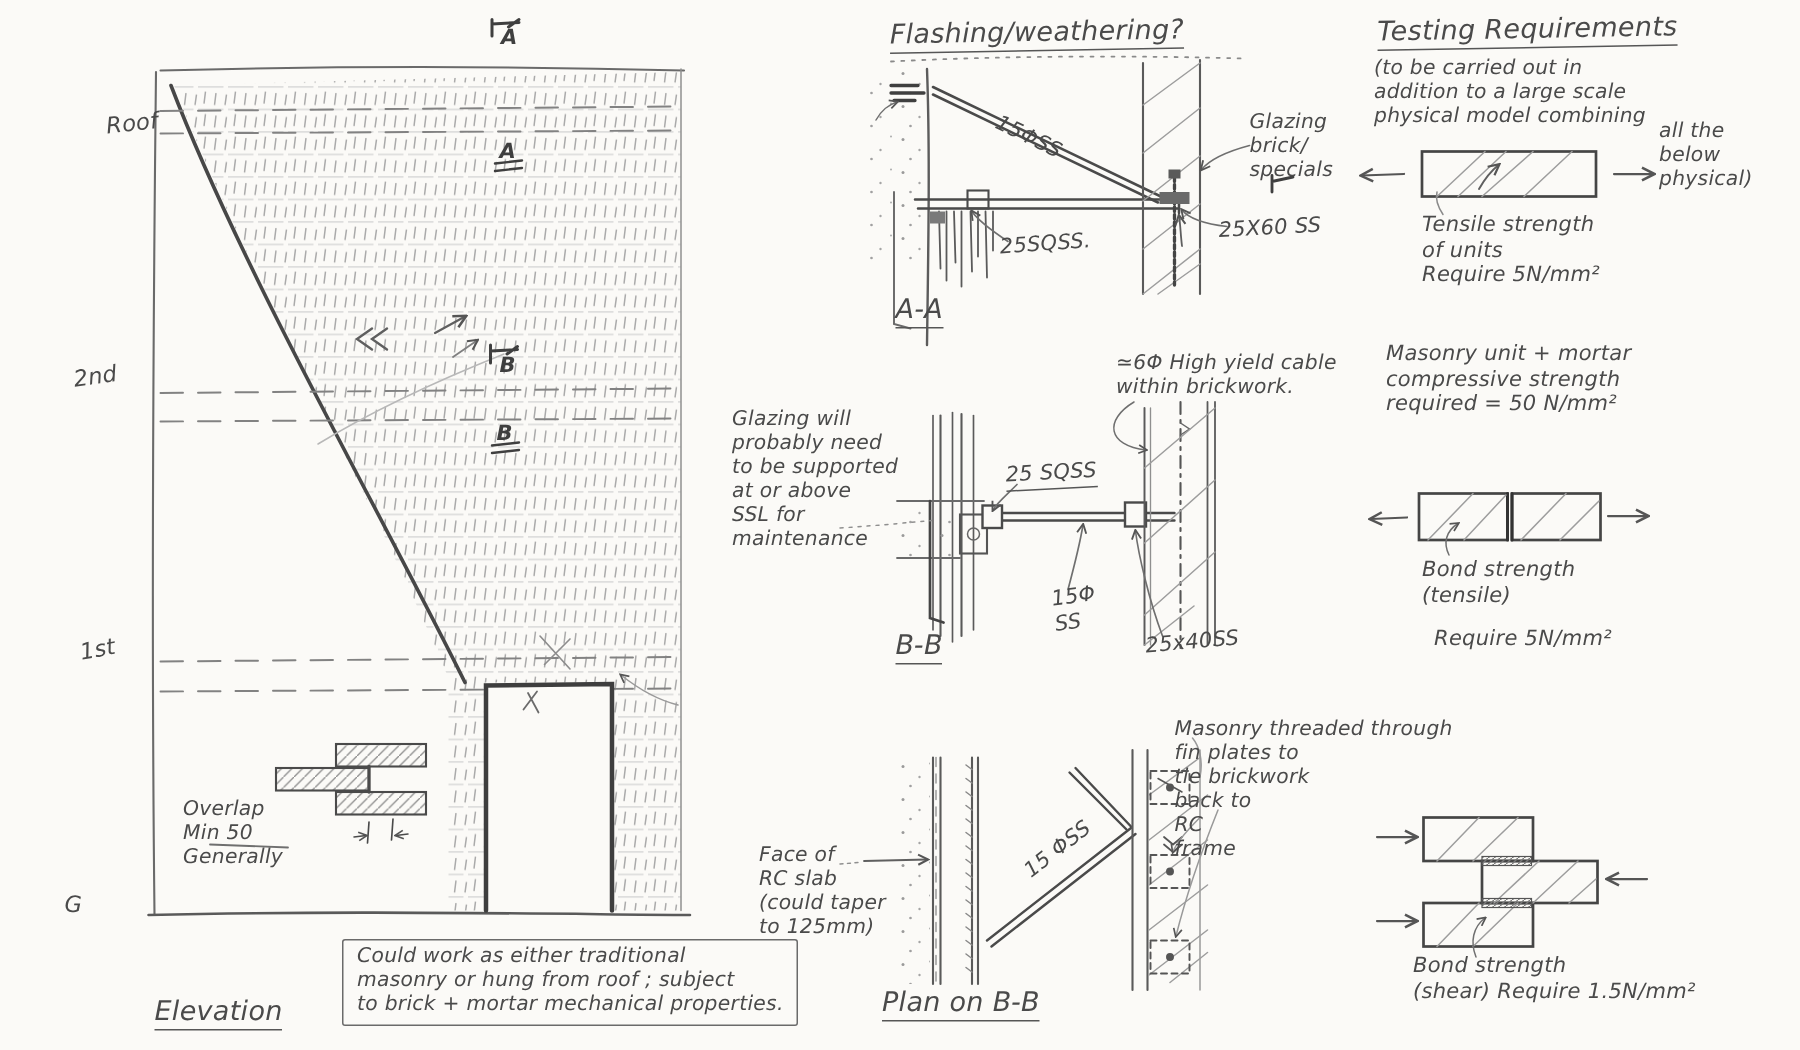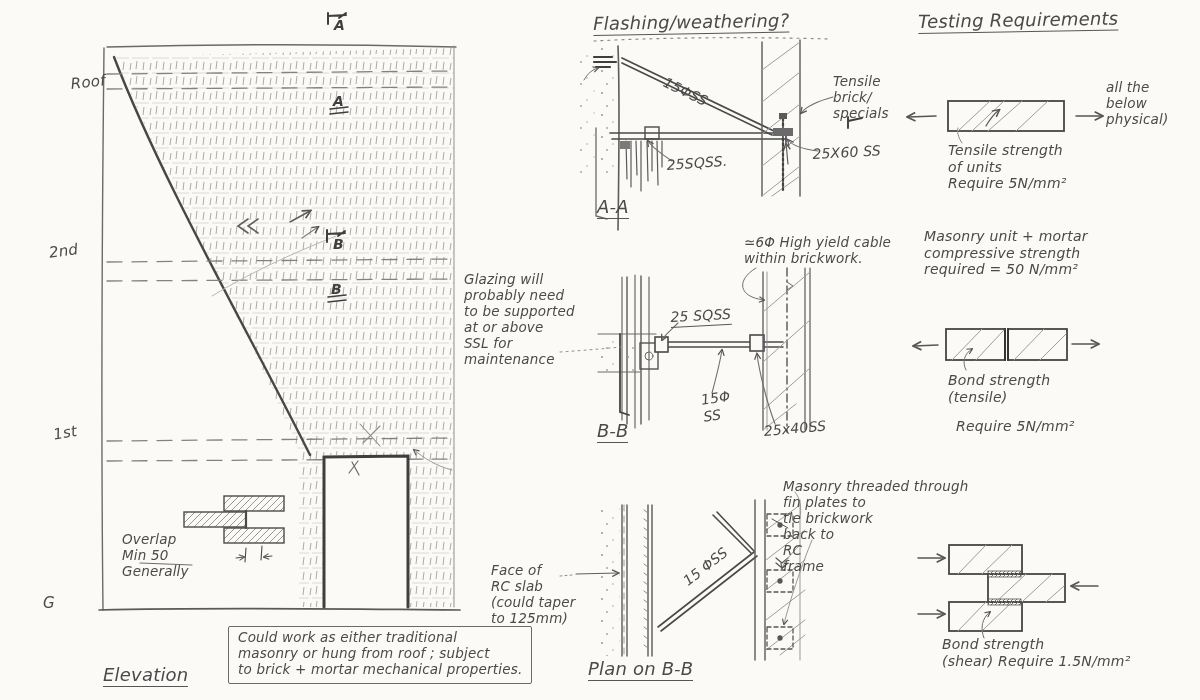--- a/index.html
+++ b/index.html
@@ -220,54 +220,57 @@
 masonry or hung from roof ; subject
 to brick + mortar mechanical properties.</div>
   <div class="marker-letter" style="left:334px;top:17px">A</div>
   <div class="marker-letter" style="left:333px;top:93px">A</div>
   <div class="marker-letter" style="left:333px;top:236px">B</div>
   <div class="marker-letter" style="left:331px;top:281px">B</div>
 
   <div class="note big title-underline" style="left:593px;top:13px;transform:rotate(-1deg)">Flashing/weathering?</div>
   <div class="note dim" style="left:668px;top:74px;transform:rotate(26deg)">15ΦSS</div>
   <div class="note dim" style="left:666px;top:157px;transform:rotate(-4deg)">25SQSS.</div>
-  <div class="note" style="left:833px;top:74px">Tensile
+  <div class="note" style="left:833px;top:74px">Glazing
 brick/
 specials</div>
   <div class="note dim" style="left:812px;top:146px;transform:rotate(-3deg)">25X60 SS</div>
   <div class="note big title-underline" style="left:597px;top:196px">A-A</div>
 
   <div class="note" style="left:744px;top:235px">≃6Φ High yield cable
 within brickwork.</div>
-  <div class="note" style="left:464px;top:272px">Glazing will
+  <div class="note" style="left:488px;top:272px">Glazing will
 probably need
 to be supported
 at or above
 SSL for
 maintenance</div>
   <div class="note dim title-underline" style="left:670px;top:309px;transform:rotate(-3deg)">25 SQSS</div>
   <div class="note dim" style="left:700px;top:392px;transform:rotate(-8deg)">15Φ
 SS</div>
   <div class="note dim" style="left:763px;top:423px;transform:rotate(-5deg)">25x40SS</div>
   <div class="note big title-underline" style="left:597px;top:420px">B-B</div>
 
-  <div class="note" style="left:491px;top:563px">Face of
+  <div class="note" style="left:506px;top:563px">Face of
 RC slab
 (could taper
 to 125mm)</div>
   <div class="note dim" style="left:680px;top:576px;transform:rotate(-38deg)">15 ΦSS</div>
   <div class="note" style="left:783px;top:479px">Masonry threaded through
 fin plates to
 tie brickwork
 back to
 RC
 frame</div>
   <div class="note big title-underline" style="left:588px;top:658px">Plan on B-B</div>
 
   <div class="note big title-underline" style="left:918px;top:11px;transform:rotate(-1deg)">Testing Requirements</div>
+  <div class="note" style="left:916px;top:38px">(to be carried out in
+addition to a large scale
+physical model combining</div>
   <div class="note" style="left:1106px;top:80px">all the
 below
 physical)</div>
   <div class="note dim" style="left:948px;top:142px">Tensile strength
 of units
 Require 5N/mm²</div>
   <div class="note dim" style="left:924px;top:228px">Masonry unit + mortar
 compressive strength
 required = 50 N/mm²</div>
   <div class="note dim" style="left:948px;top:372px">Bond strength

